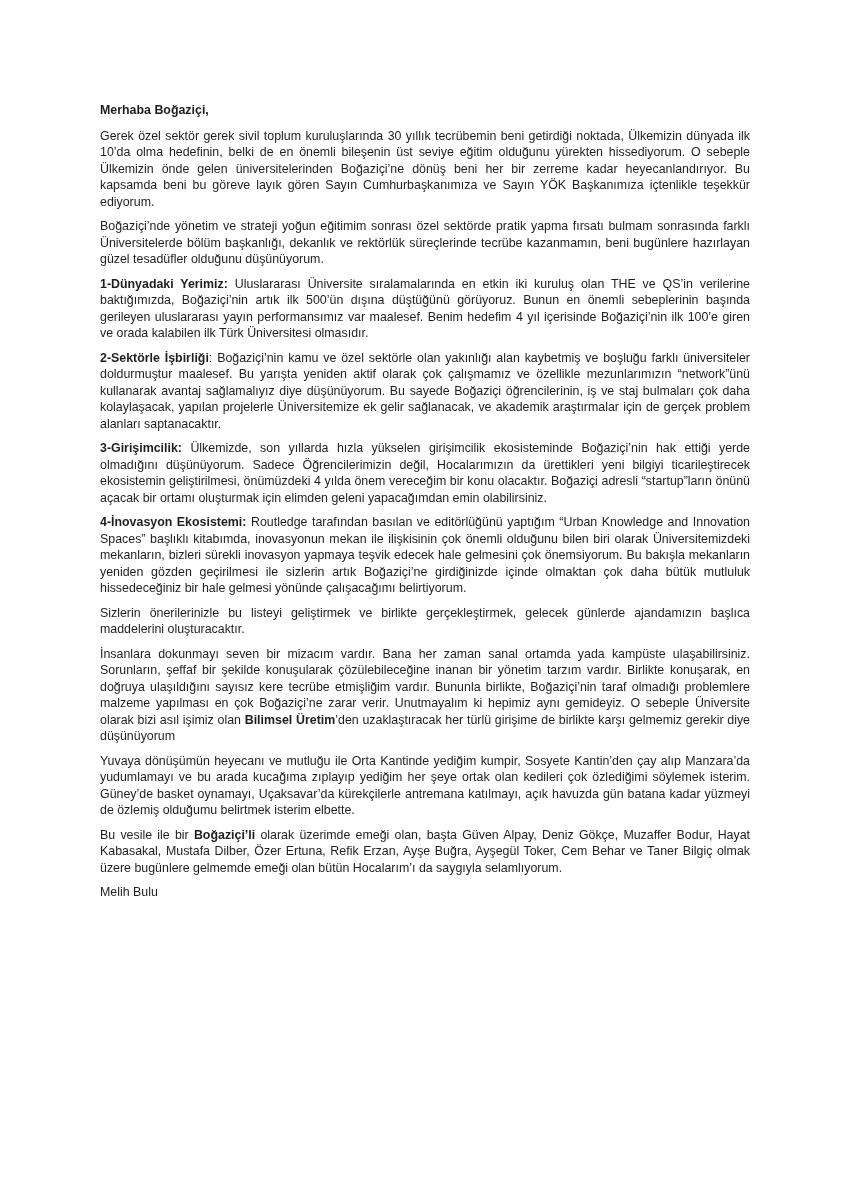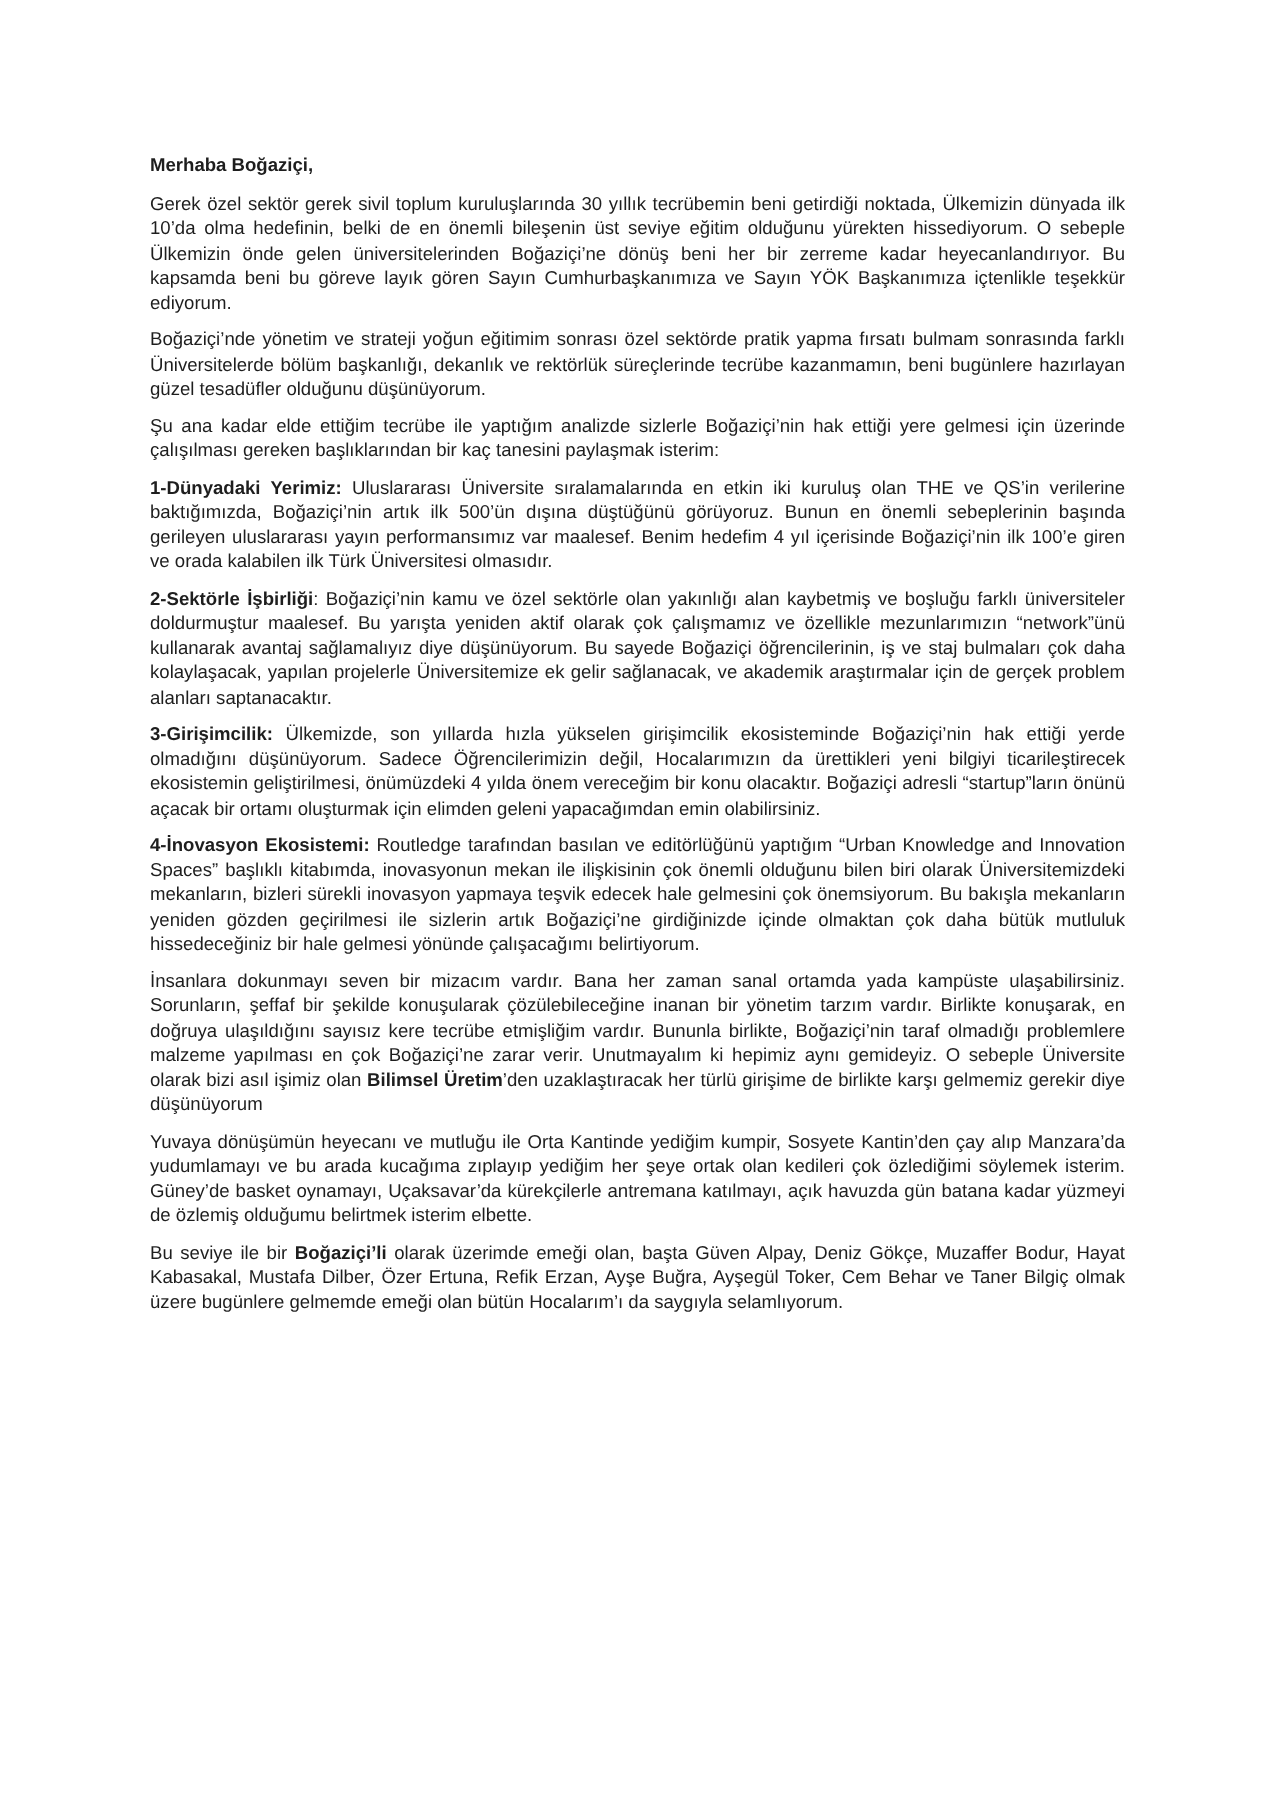--- a/index.html
+++ b/index.html
@@ -47,22 +47,23 @@
   .block strong { font-weight: bold; }
 </style>
 </head>
 <body style="background: rgb(255, 255, 255);">
 
 <div class="page">
   <main class="letter-body" style="color: rgb(30, 30, 30);">
       <p class="block heading"><strong>Merhaba Boğaziçi,</strong></p>
       <p class="block paragraph"><span>Gerek özel sektör gerek sivil toplum kuruluşlarında 30 yıllık tecrübemin beni getirdiği  noktada, Ülkemizin dünyada ilk 10’da olma hedefinin, belki de en önemli bileşenin üst seviye eğitim olduğunu yürekten hissediyorum. O sebeple Ülkemizin önde gelen üniversitelerinden Boğaziçi’ne dönüş beni her bir zerreme kadar heyecanlandırıyor. Bu kapsamda beni bu göreve layık gören Sayın Cumhurbaşkanımıza ve Sayın YÖK Başkanımıza içtenlikle teşekkür ediyorum.</span></p>
       <p class="block paragraph"><span>Boğaziçi’nde yönetim ve strateji yoğun eğitimim sonrası özel sektörde pratik yapma fırsatı bulmam sonrasında farklı Üniversitelerde bölüm başkanlığı, dekanlık ve rektörlük süreçlerinde tecrübe kazanmamın, beni bugünlere hazırlayan güzel tesadüfler olduğunu düşünüyorum.</span></p>
-      <p class="block paragraph"><span>Şu ana kadar elde ettiğim tecrübe ile yaptığım analizde sizlerle Boğaziçi’nin hak ettiği yere gelmesi için üzerinde çalışılması gereken başlıklarından bir kaç tanesini paylaşmak isterim:</span></p>
       <p class="block paragraph"><strong>1-Dünyadaki Yerimiz:</strong><span> Uluslararası Üniversite sıralamalarında en etkin iki kuruluş olan THE ve QS’in verilerine baktığımızda, Boğaziçi’nin artık ilk 500’ün dışına düştüğünü görüyoruz. Bunun en önemli sebeplerinin başında gerileyen uluslararası yayın performansımız var maalesef. Benim hedefim 4 yıl içerisinde Boğaziçi’nin ilk 100’e giren ve orada kalabilen ilk Türk Üniversitesi olmasıdır.</span></p>
       <p class="block paragraph"><strong>2-Sektörle İşbirliği</strong><span>: Boğaziçi’nin kamu ve özel sektörle olan yakınlığı alan kaybetmiş ve boşluğu farklı üniversiteler doldurmuştur maalesef. Bu yarışta yeniden aktif olarak çok çalışmamız ve özellikle mezunlarımızın “network”ünü kullanarak avantaj sağlamalıyız diye düşünüyorum. Bu sayede Boğaziçi öğrencilerinin, iş ve staj bulmaları çok daha kolaylaşacak, yapılan projelerle Üniversitemize ek gelir sağlanacak, ve akademik araştırmalar için de gerçek problem alanları saptanacaktır.</span></p>
       <p class="block paragraph"><strong>3-Girişimcilik:</strong><span> Ülkemizde, son yıllarda hızla yükselen girişimcilik ekosisteminde Boğaziçi’nin hak ettiği yerde olmadığını düşünüyorum. Sadece Öğrencilerimizin değil, Hocalarımızın da ürettikleri yeni bilgiyi ticarileştirecek ekosistemin geliştirilmesi, önümüzdeki 4 yılda önem vereceğim bir konu olacaktır. Boğaziçi adresli “startup”ların önünü açacak bir ortamı oluşturmak için elimden geleni yapacağımdan emin olabilirsiniz.</span></p>
       <p class="block paragraph"><strong>4-İnovasyon Ekosistemi:</strong><span> Routledge tarafından basılan ve editörlüğünü yaptığım “Urban Knowledge and Innovation Spaces” başlıklı kitabımda, inovasyonun mekan ile ilişkisinin çok önemli olduğunu bilen biri olarak Üniversitemizdeki mekanların, bizleri sürekli inovasyon yapmaya teşvik edecek hale gelmesini çok önemsiyorum. Bu bakışla mekanların yeniden gözden geçirilmesi ile sizlerin artık Boğaziçi’ne girdiğinizde içinde olmaktan çok daha bütük mutluluk hissedeceğiniz bir hale gelmesi yönünde çalışacağımı belirtiyorum.</span></p>
+      <p class="block paragraph"><span>Sizlerin önerilerinizle bu listeyi geliştirmek ve birlikte gerçekleştirmek, gelecek günlerde ajandamızın başlıca maddelerini oluşturacaktır.</span></p>
       <p class="block paragraph"><span>İnsanlara dokunmayı seven bir mizacım vardır. Bana her zaman sanal ortamda yada kampüste ulaşabilirsiniz. Sorunların, şeffaf bir şekilde konuşularak çözülebileceğine inanan bir yönetim tarzım vardır. Birlikte konuşarak, en doğruya ulaşıldığını sayısız kere tecrübe etmişliğim vardır. Bununla birlikte, Boğaziçi’nin taraf olmadığı problemlere malzeme yapılması en çok Boğaziçi’ne zarar verir. Unutmayalım ki hepimiz aynı gemideyiz. O sebeple Üniversite olarak bizi asıl işimiz olan </span><strong>Bilimsel Üretim</strong><span>’den uzaklaştıracak her türlü girişime de birlikte karşı gelmemiz gerekir diye düşünüyorum</span></p>
       <p class="block paragraph"><span>Yuvaya dönüşümün heyecanı ve mutluğu ile Orta Kantinde yediğim kumpir, Sosyete Kantin’den çay alıp Manzara’da yudumlamayı ve bu arada kucağıma zıplayıp yediğim her şeye ortak olan kedileri çok özlediğimi söylemek isterim. Güney’de basket oynamayı, Uçaksavar’da kürekçilerle antremana katılmayı, açık havuzda gün batana kadar yüzmeyi de özlemiş olduğumu belirtmek isterim elbette.</span></p>
-      <p class="block paragraph"><span>Bu seviye ile bir </span><strong>Boğaziçi’li</strong><span> olarak üzerimde emeği olan, başta Güven Alpay, Deniz Gökçe, Muzaffer Bodur, Hayat Kabasakal, Mustafa Dilber, Özer Ertuna, Refik Erzan, Ayşe Buğra, Ayşegül Toker, Cem Behar ve Taner Bilgiç olmak üzere bugünlere gelmemde emeği olan bütün Hocalarım’ı da saygıyla selamlıyorum.</span></p>
+      <p class="block paragraph"><span>Bu vesile ile bir </span><strong>Boğaziçi’li</strong><span> olarak üzerimde emeği olan, başta Güven Alpay, Deniz Gökçe, Muzaffer Bodur, Hayat Kabasakal, Mustafa Dilber, Özer Ertuna, Refik Erzan, Ayşe Buğra, Ayşegül Toker, Cem Behar ve Taner Bilgiç olmak üzere bugünlere gelmemde emeği olan bütün Hocalarım’ı da saygıyla selamlıyorum.</span></p>
+      <p class="block signature"><span>Melih Bulu</span></p>
     </main>
 </div>
 
 </body></html>

